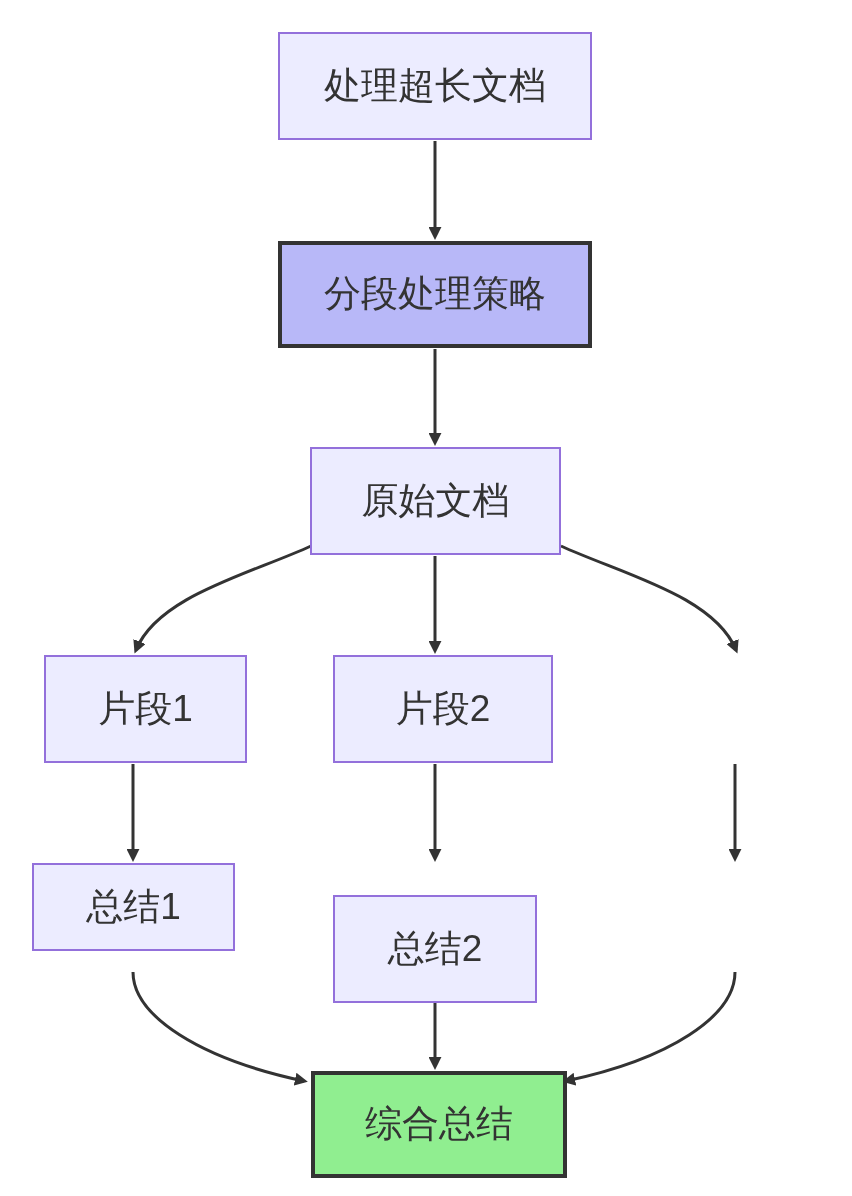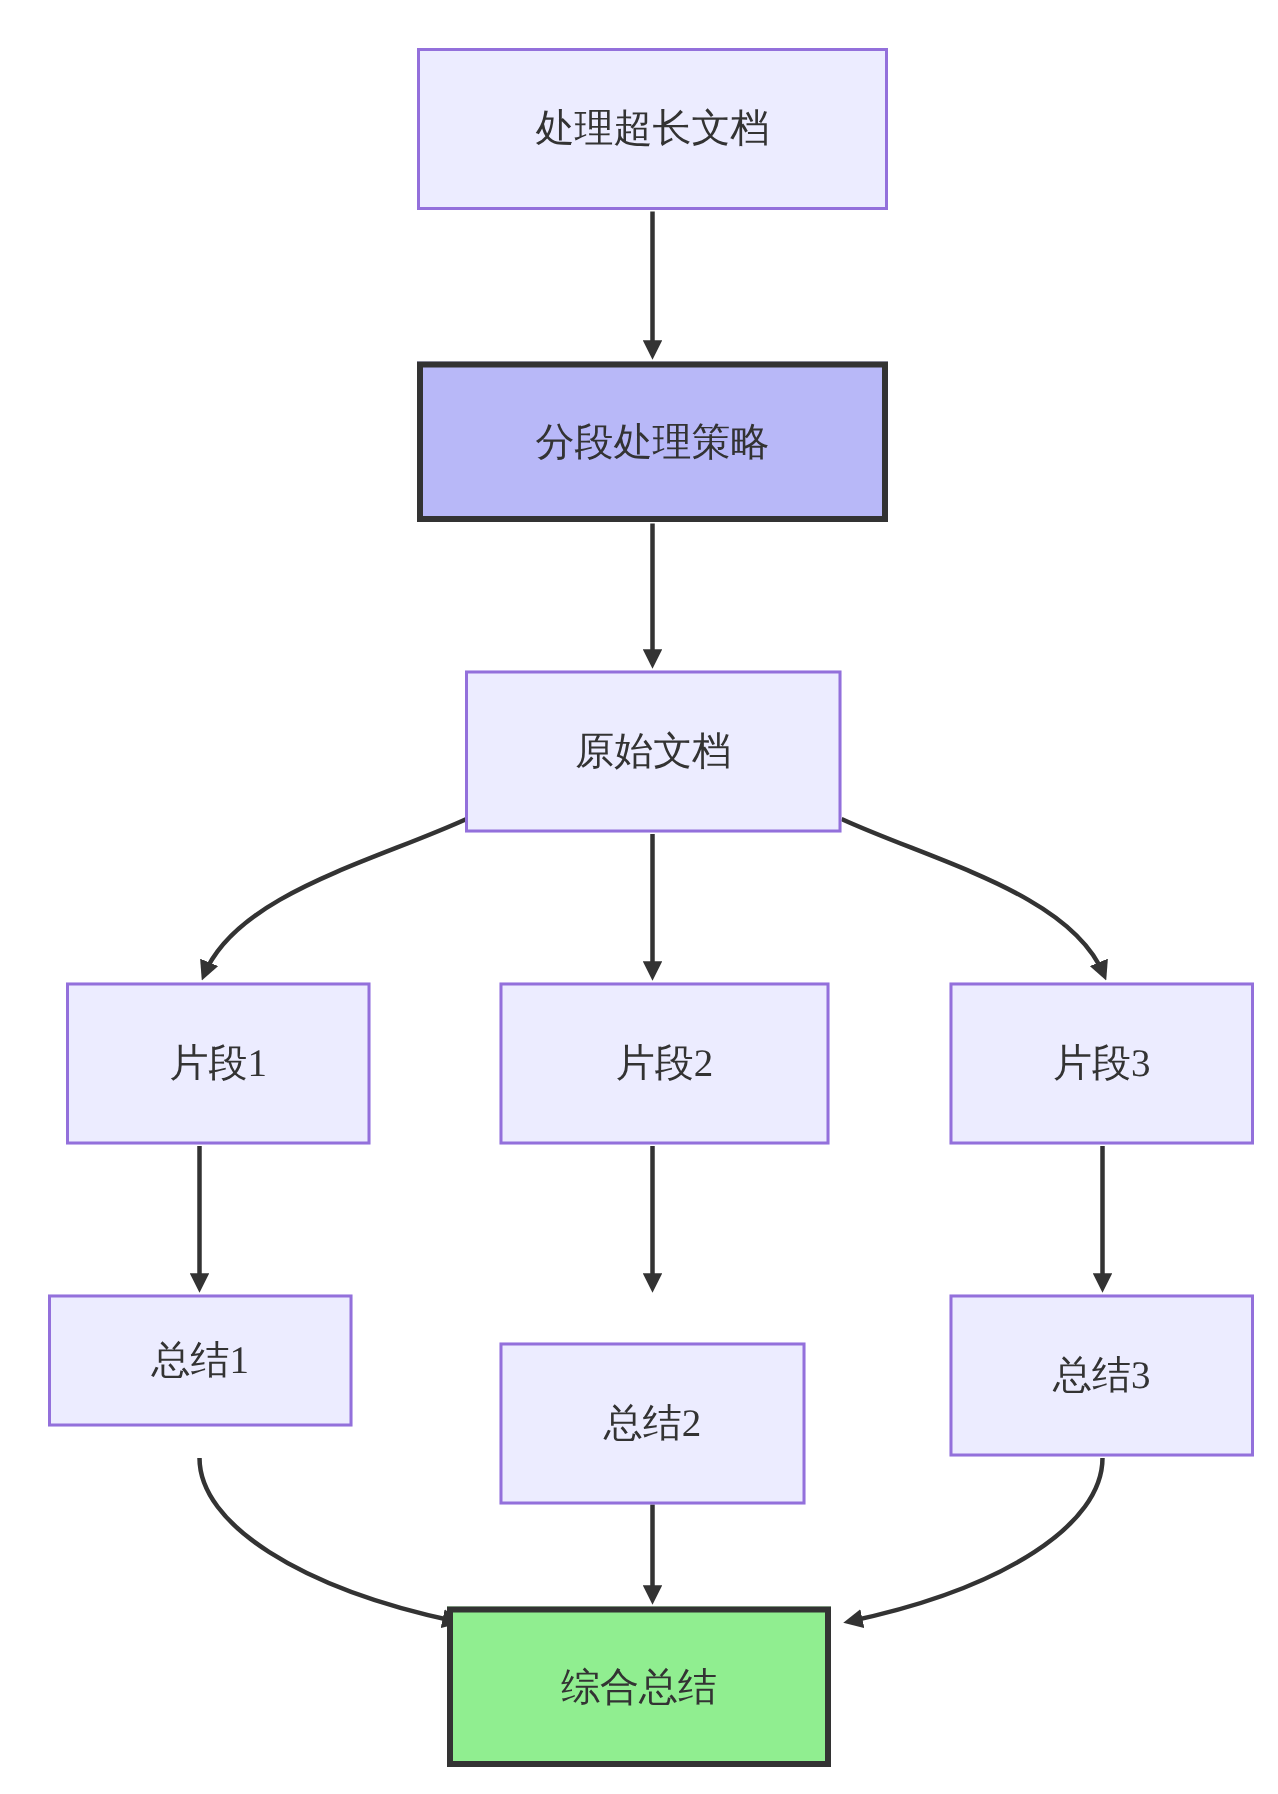--- a/index.html
+++ b/index.html
@@ -25,25 +25,24 @@
     fill: none;
   }
   .node {
     position: absolute;
     display: flex;
     align-items: center;
     justify-content: center;
     background: var(--node-fill, #ECECFF);
     border: 2px solid var(--node-stroke, #9370DB);
     color: var(--text-color, #333333);
-    font-size: 26px;
+    font-size: 37px;
     line-height: 1.2;
     text-align: center;
     white-space: nowrap;
-    font-family: Liberation Serif, serif;
   }
   .node.emphasis {
     background: var(--emphasis-fill, #b8b8f8);
     border: 4px solid var(--strong-stroke, #333333);
   }
   .node.success {
     background: var(--success-fill, #90EE90);
     border: 4px solid var(--strong-stroke, #333333);
   }
 </style>
@@ -84,33 +83,27 @@
   </div>
 
   <div class="node" style="left:44px; top:655px; width:203px; height:108px">
     <span>片段1</span>
   </div>
 
   <div class="node" style="left:333px; top:655px; width:220px; height:108px">
     <span>片段2</span>
   </div>
 
-  <div class="node" style="left:633px; top:655px; width:203px; height:108px">
-    <span>片段3</span>
-  </div>
 
   <div class="node" style="left:32px; top:863px; width:203px; height:88px">
     <span>总结1</span>
   </div>
 
   <div class="node" style="left:333px; top:895px; width:204px; height:108px">
     <span>总结2</span>
   </div>
 
-  <div class="node" style="left:633px; top:863px; width:203px; height:108px">
-    <span>总结3</span>
-  </div>
 
-  <div class="node success" style="left:298px; top:1071px; width:256px; height:107px">
+  <div class="node success" style="left:311px; top:1071px; width:256px; height:107px">
     <span>综合总结</span>
   </div>
 
 </div>
 
 </body></html>

